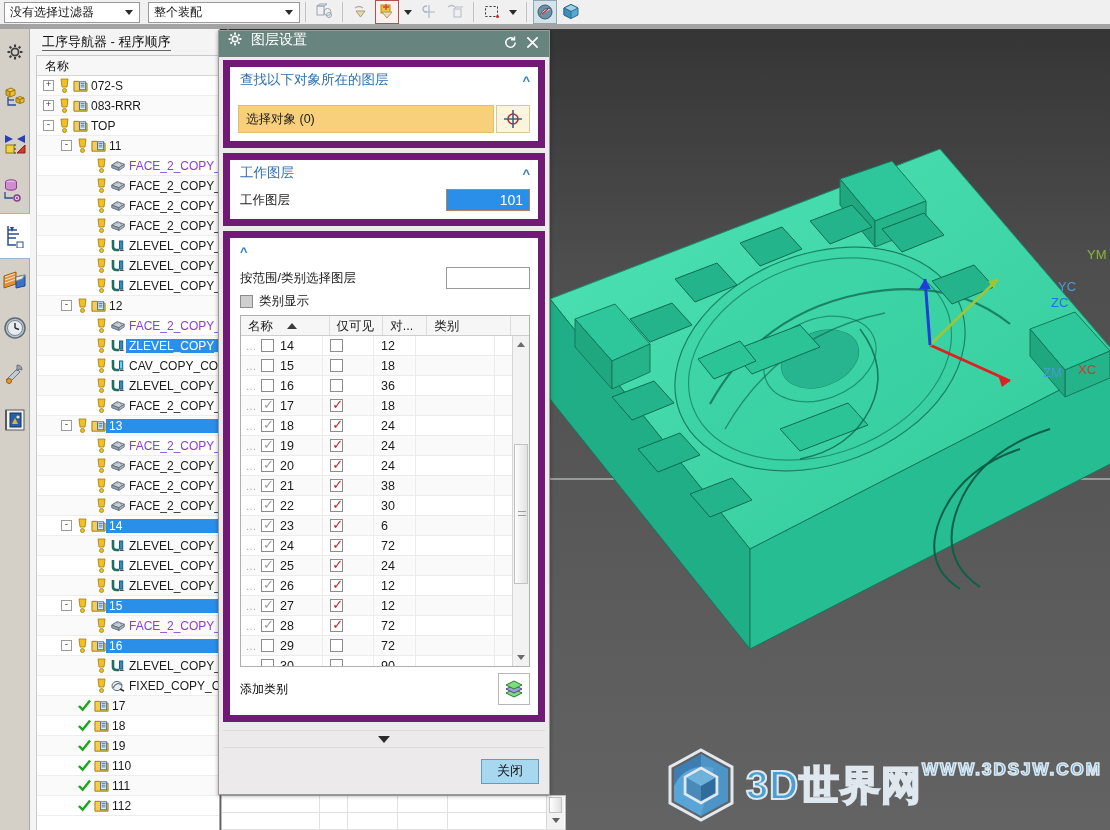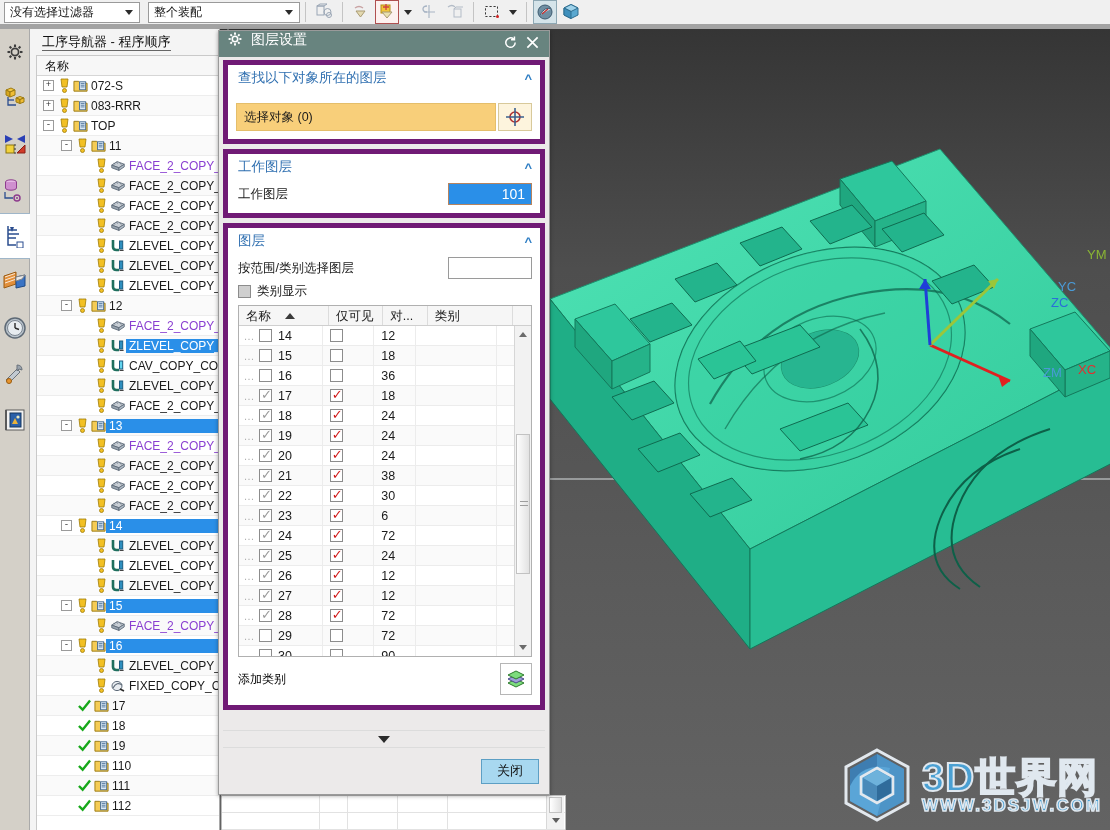--- a/index.html
+++ b/index.html
@@ -99,21 +99,21 @@
   #viewport {
     position: absolute; left: 220px; top: 29px; width: 890px; height: 801px;
     background: #555555;
     background-image: linear-gradient(#3a3a3a 0%, #4f4f4f 22%, #5a5a5a 55%, #606060 100%);
     overflow: hidden;
   }
   #watermark {
     position: absolute; right: 8px; bottom: 6px; display: flex;
     align-items: center; opacity: .96;
   }
-  #wm-text { display: flex; flex-direction: column; margin-left: 6px; }
+  #wm-text { display: flex; flex-direction: row; margin-left: 6px; }
   #wm-main {
     font-size: 40px; font-weight: bold; color: #4aa3d8;
     -webkit-text-stroke: 2px #e6eef5; letter-spacing: 1px; line-height: 44px;
   }
   #wm-sub {
     font-size: 17px; font-weight: bold; color: #4aa3d8;
     -webkit-text-stroke: 1.5px #e6eef5; letter-spacing: 2px; margin-top: -3px;
   }
 
   
@@ -134,21 +134,21 @@
   #dlg-title {
     height: 26px; background: #68847f; color: #fff;
     display: flex; align-items: flex-start; padding: 0 6px 0 8px; flex: 0 0 auto;
   }
   #dlg-title .t { font-size: 14px; margin-left: 8px; flex: 1 1 auto; }
   .title-btn { width: 22px; height: 22px; display: flex; align-items: center;
     justify-content: center; color: #fff; font-size: 15px; }
   #dlg-body { flex: 1 1 auto; overflow: hidden; padding: 3px 4px 0 4px; }
 
   .group {
-    background: #fff; border: 5px solid #701a75; margin-bottom: 5px;
+    background: #fff; border: 7px solid #701a75; margin-bottom: 5px;
     padding: 0 0 6px 0;
   }
   .ghead {
     display: flex; align-items: center; height: 26px; padding: 0 8px 0 10px;
     color: #2f6fb0; font-size: 13.5px;
   }
   .ghead .gtitle { flex: 1 1 auto; }
   .chev { font-size: 13px; color: #2f7ec4; font-weight: bold; }
 
   .selbar-wrap { display: flex; padding: 12px 8px 2px 8px; align-items: stretch; }
@@ -1219,21 +1219,20 @@
           <span class="chev">^</span>
         </div>
         <div class="frow">
           <span class="flabel">工作图层</span>
           <div id="worklayer-input">101</div>
         </div>
       </div>
 
       <div class="group">
         <div class="ghead">
-          <span class="gtitle">图层</span>
           <span class="chev">^</span>
         </div>
 
         <div class="frow">
           <span class="flabel">按范围/类别选择图层</span>
           <div id="range-input"></div>
         </div>
 
         <div class="cbrow">
           <span class="cbox tri"></span>

